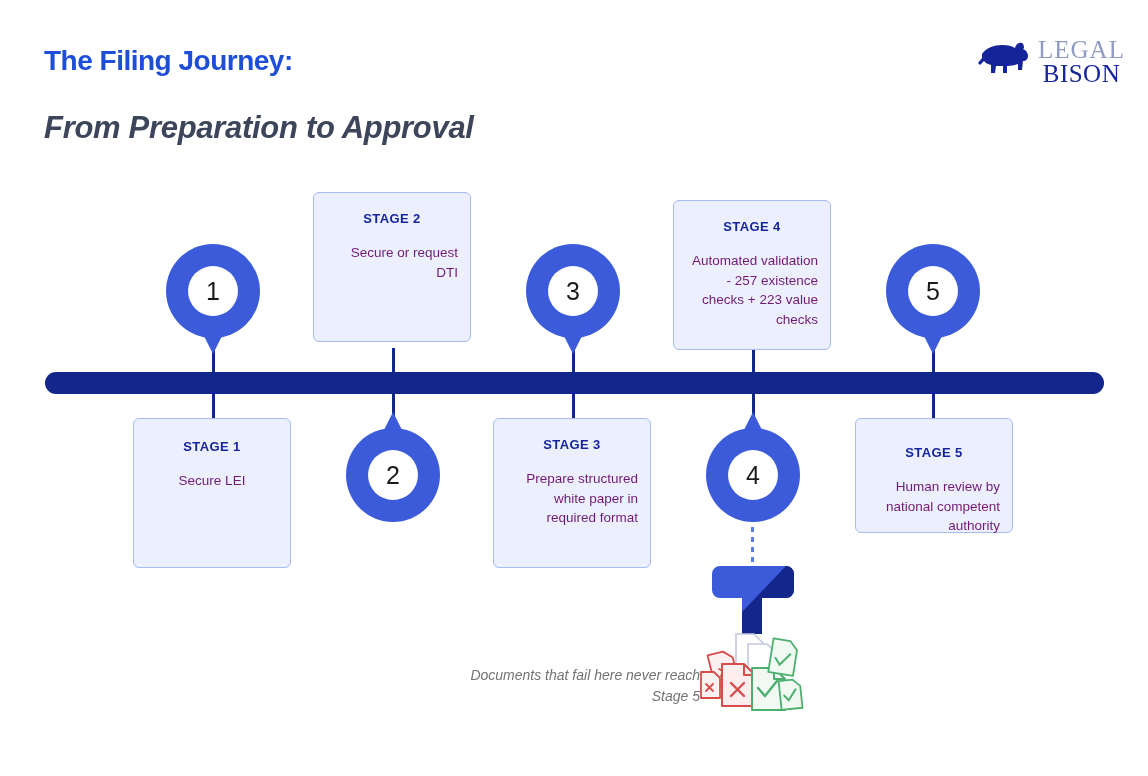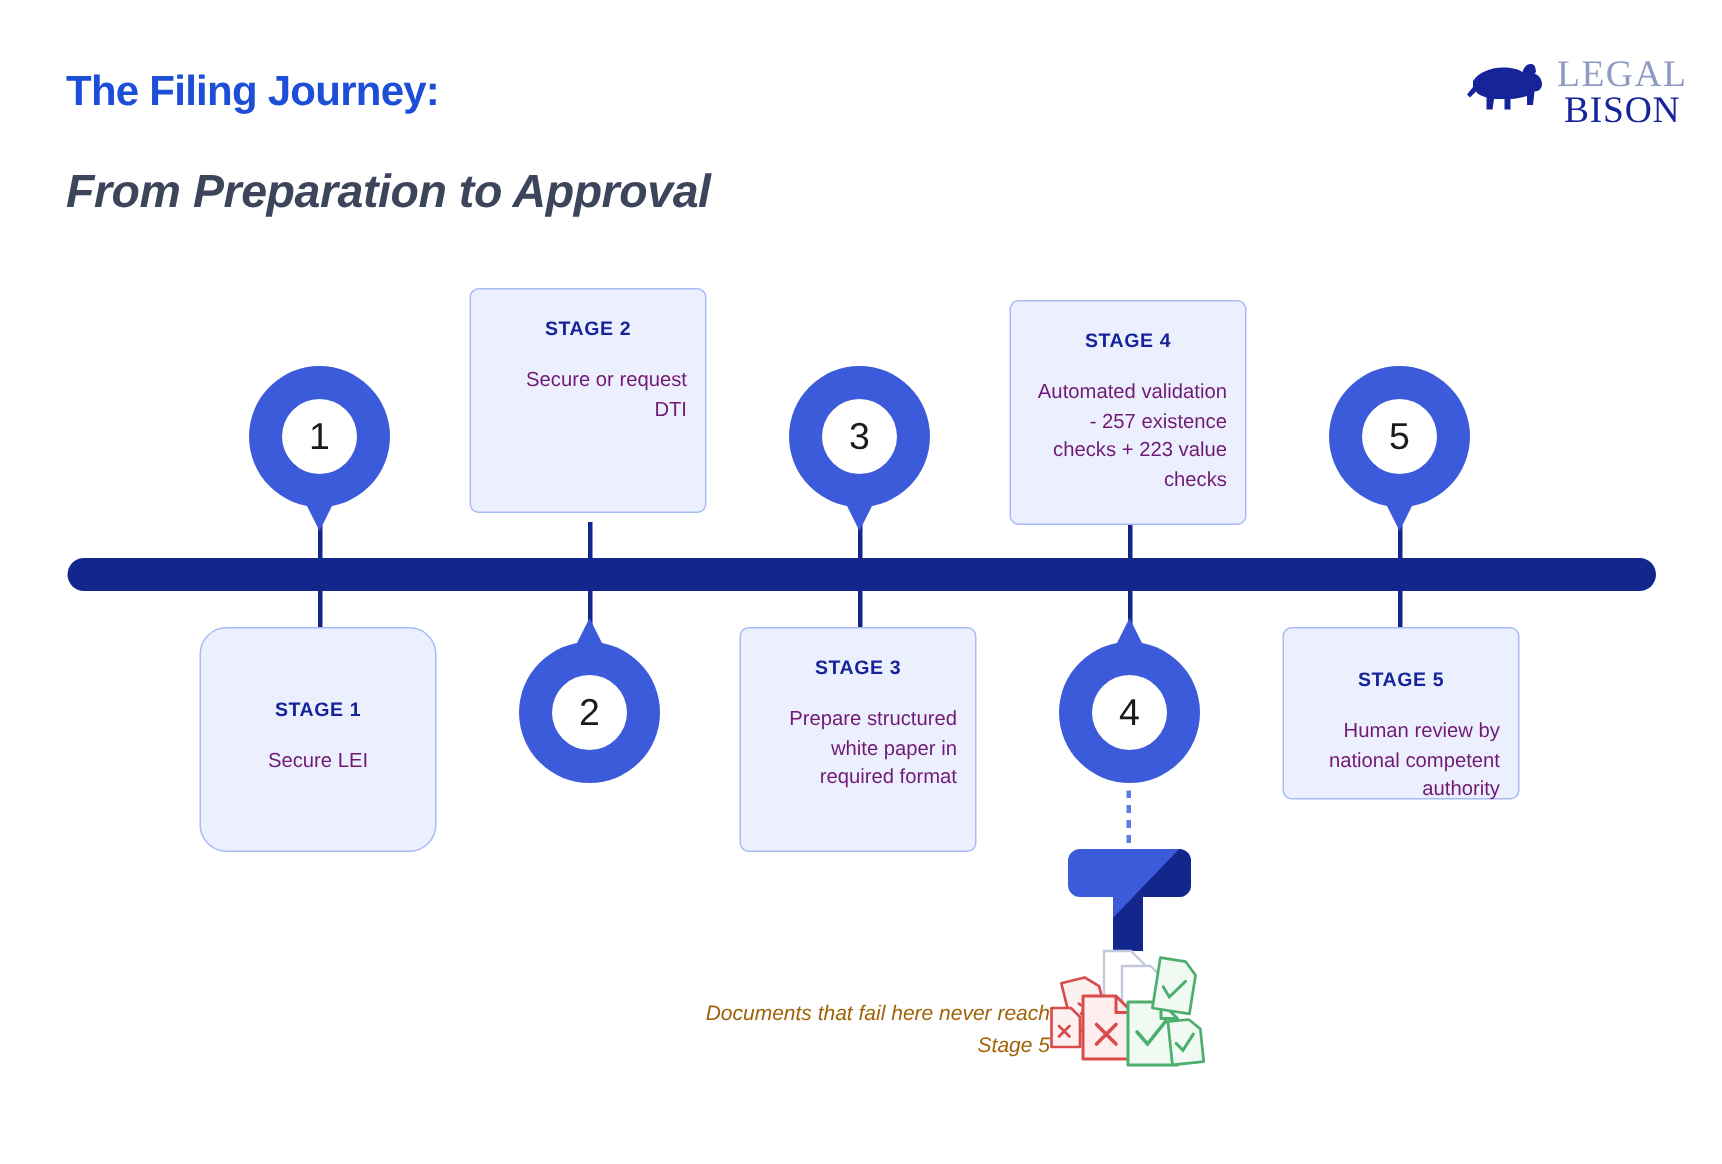--- a/index.html
+++ b/index.html
@@ -86,21 +86,21 @@
     background:repeating-linear-gradient(to bottom,#5B7BE8 0 5px,transparent 5px 10px);
   }
 
   
   .docs{position:absolute;left:700px;top:630px;width:115px;height:90px;}
 
   
   .caption{
     position:absolute;left:440px;top:665px;width:260px;
     text-align:right;font-size:14px;font-style:italic;
-    color:#a16207;line-height:1.5;
+    color:#737373;line-height:1.5;
   }
 </style>
 </head>
 <body>
 
 <div id="stage">
 
   <div class="title">The Filing Journey:</div>
   <div class="subtitle">From Preparation to Approval</div>
 
@@ -156,21 +156,21 @@
 
   <div class="card" style="left:313px;top:192px;height:150px;">
     <div class="card-title">STAGE 2</div>
     <div class="card-body">Secure or request DTI</div>
   </div>
   <div class="card" style="left:673px;top:200px;height:150px;">
     <div class="card-title">STAGE 4</div>
     <div class="card-body">Automated validation - 257 existence checks + 223 value checks</div>
   </div>
 
-  <div class="card" style="left:133px;top:418px;height:150px;padding-top:46px;border-radius:18px;">
+  <div class="card" style="left:133px;top:418px;height:150px;padding-top:20px;">
     <div class="card-title">STAGE 1</div>
     <div class="card-body">Secure LEI</div>
   </div>
   <div class="card" style="left:493px;top:418px;height:150px;">
     <div class="card-title">STAGE 3</div>
     <div class="card-body">Prepare structured white paper in required format</div>
   </div>
   <div class="card" style="left:855px;top:418px;height:115px;padding-top:26px;">
     <div class="card-title">STAGE 5</div>
     <div class="card-body">Human review by national competent authority</div>

